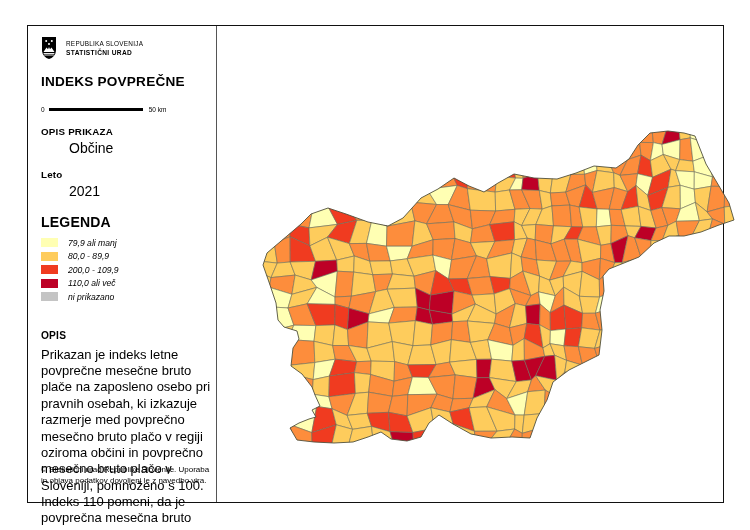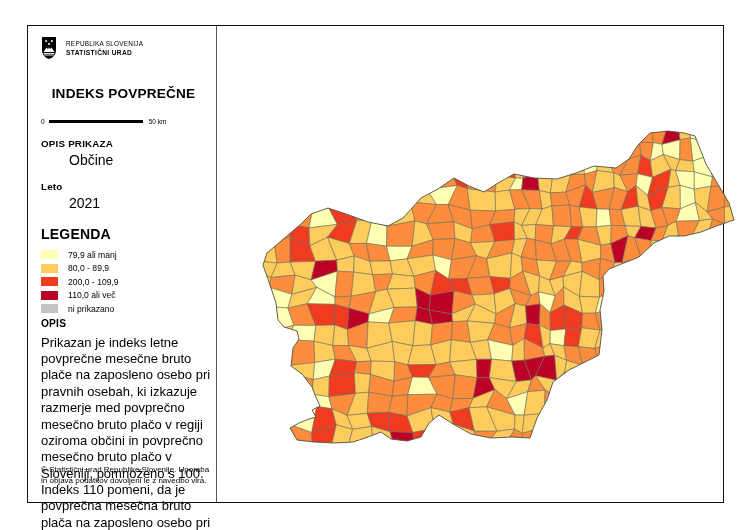--- a/index.html
+++ b/index.html
@@ -13,33 +13,33 @@
   }
   .panel{
     position:absolute;left:0;top:0;width:189px;height:100%;
     border-right:1px solid #555;box-sizing:border-box;
     padding:8px 10px 8px 13px;
   }
   .logo-row{display:flex;align-items:flex-start;gap:9px;margin-top:2px;}
   .org-lines{padding-top:4px;}
   .org-line1{font-size:6.4px;letter-spacing:.25px;}
   .org-line2{font-size:6.6px;font-weight:bold;letter-spacing:.35px;margin-top:1.5px;}
-  .map-title{margin-top:21px;font-size:13.6px;font-weight:bold;line-height:1.3;letter-spacing:.2px;text-align:center;}
+  .map-title{margin-top:9px;font-size:13.6px;font-weight:bold;line-height:1.3;letter-spacing:.2px;}
   .scalebar{margin-top:15px;display:flex;align-items:center;}
   .sb-zero{font-size:6.5px;margin-right:4px;}
   .sb-bar{width:94px;height:3px;background:#000;}
   .sb-label{font-size:6.5px;margin-left:6px;}
   .sec-label{font-size:9.8px;font-weight:bold;margin-top:13px;letter-spacing:.2px;}
   .sec-value{font-size:14px;margin-top:3px;margin-left:28px;}
   .legend-title{font-size:14px;font-weight:bold;margin-top:15px;letter-spacing:.2px;}
   .legend-list{margin-top:8px;}
-  .legend-row{display:flex;align-items:center;margin-bottom:3.5px;}
+  .legend-row{display:flex;align-items:center;margin-bottom:3.5px;font-style:italic;}
   .swatch{width:17px;height:9px;flex:0 0 auto;}
   .legend-label{font-size:8.6px;margin-left:10px;}
-  .opis-title{font-size:10.2px;font-weight:bold;margin-top:4px;letter-spacing:.2px;}
+  .opis-title{font-size:10.2px;font-weight:bold;margin-top:28px;letter-spacing:.2px;}
   .opis-text{font-size:13px;line-height:1.26;margin-top:6px;width:172px;}
   .panel-footer{position:absolute;left:13px;bottom:16px;width:170px;font-size:8px;line-height:1.3;}
   #map-svg{position:absolute;left:216px;top:25px;}
 </style>
 </head>
 <body>
 
 <div class="frame">
 
   <div class="panel">

